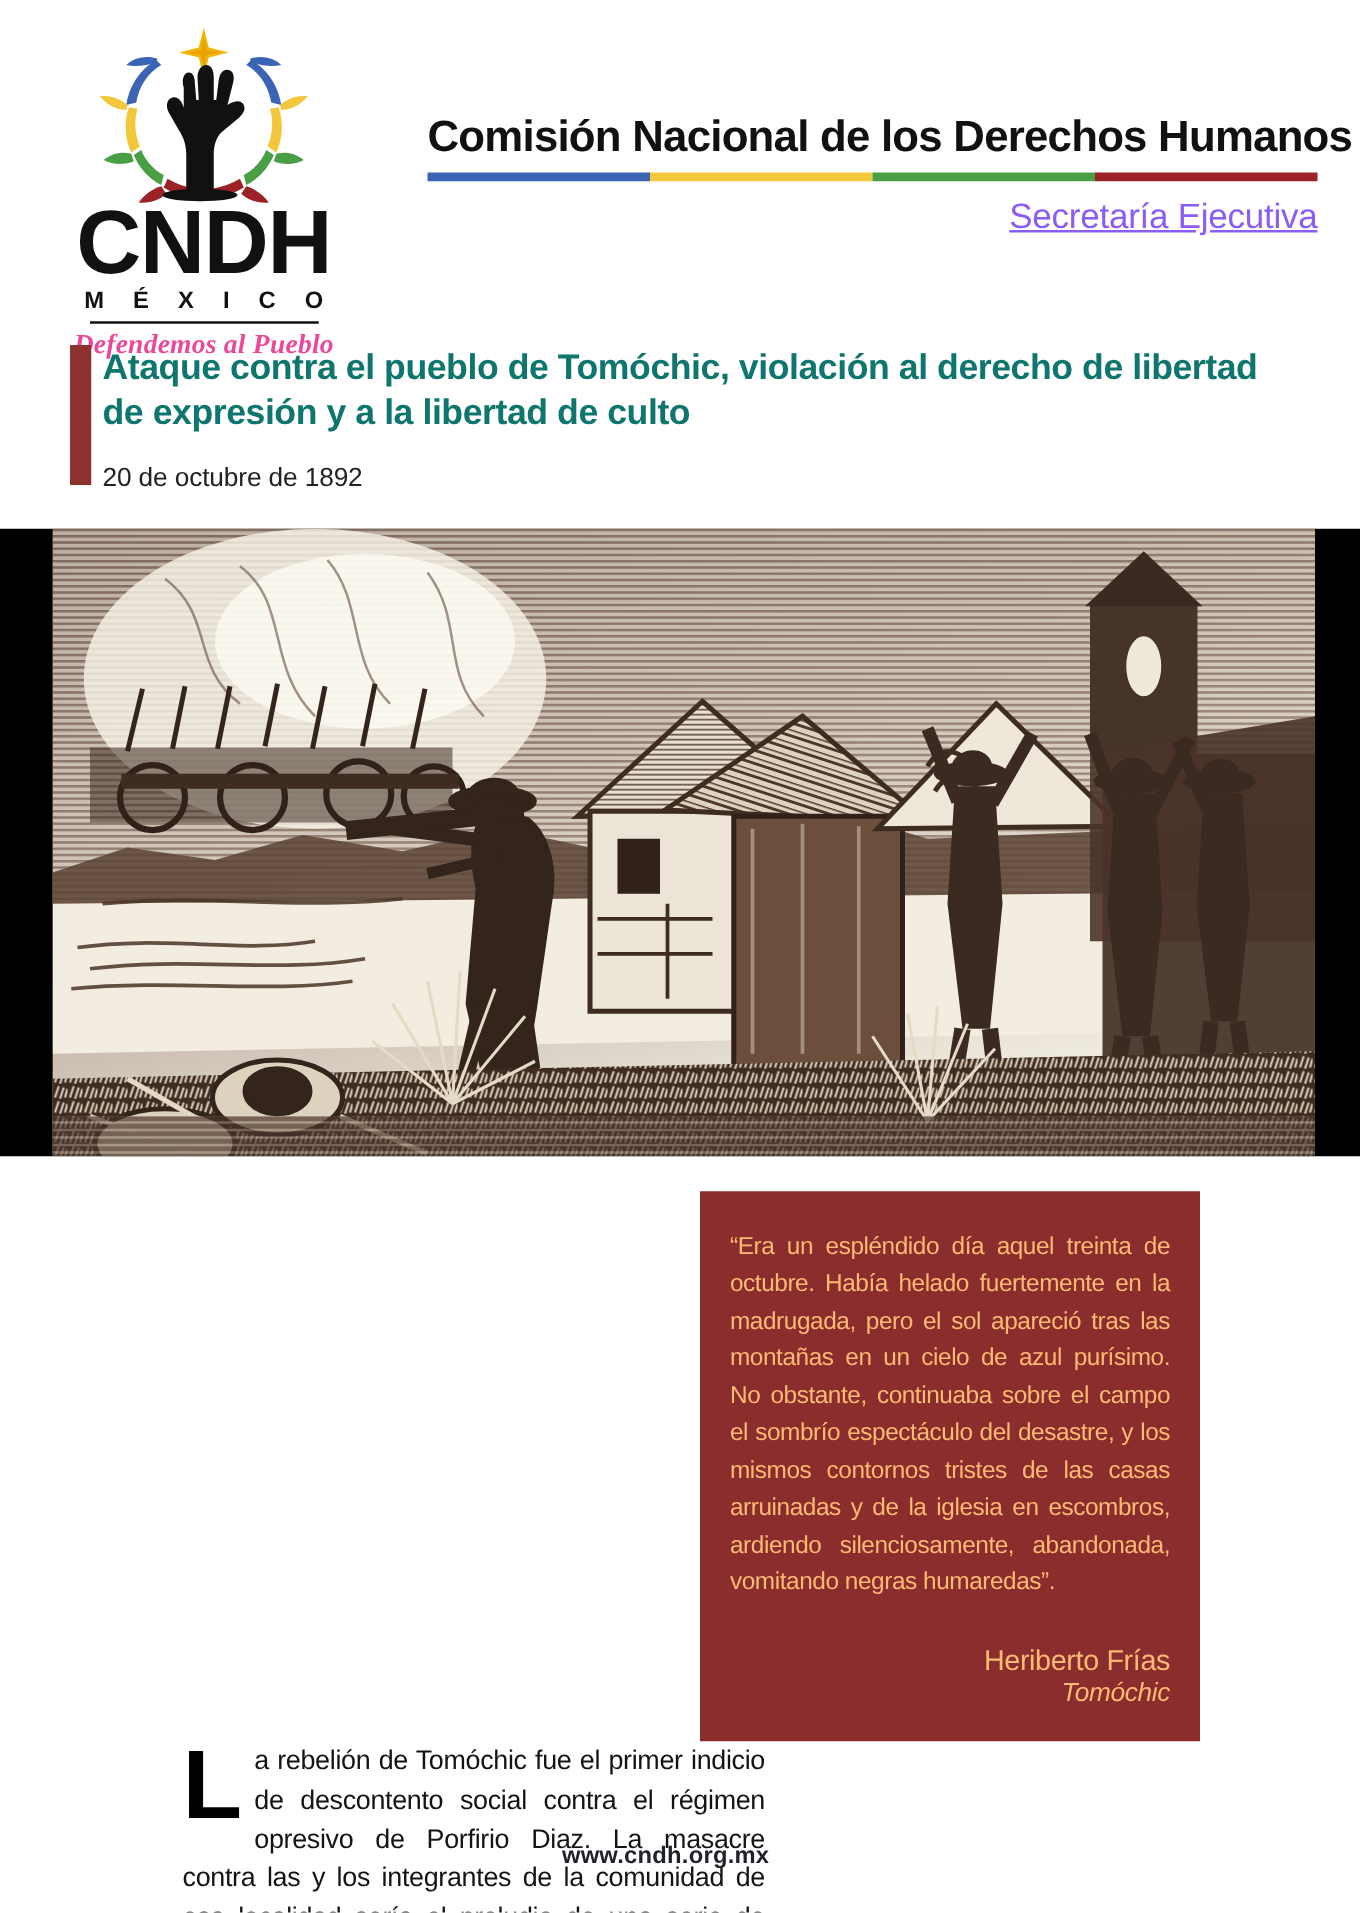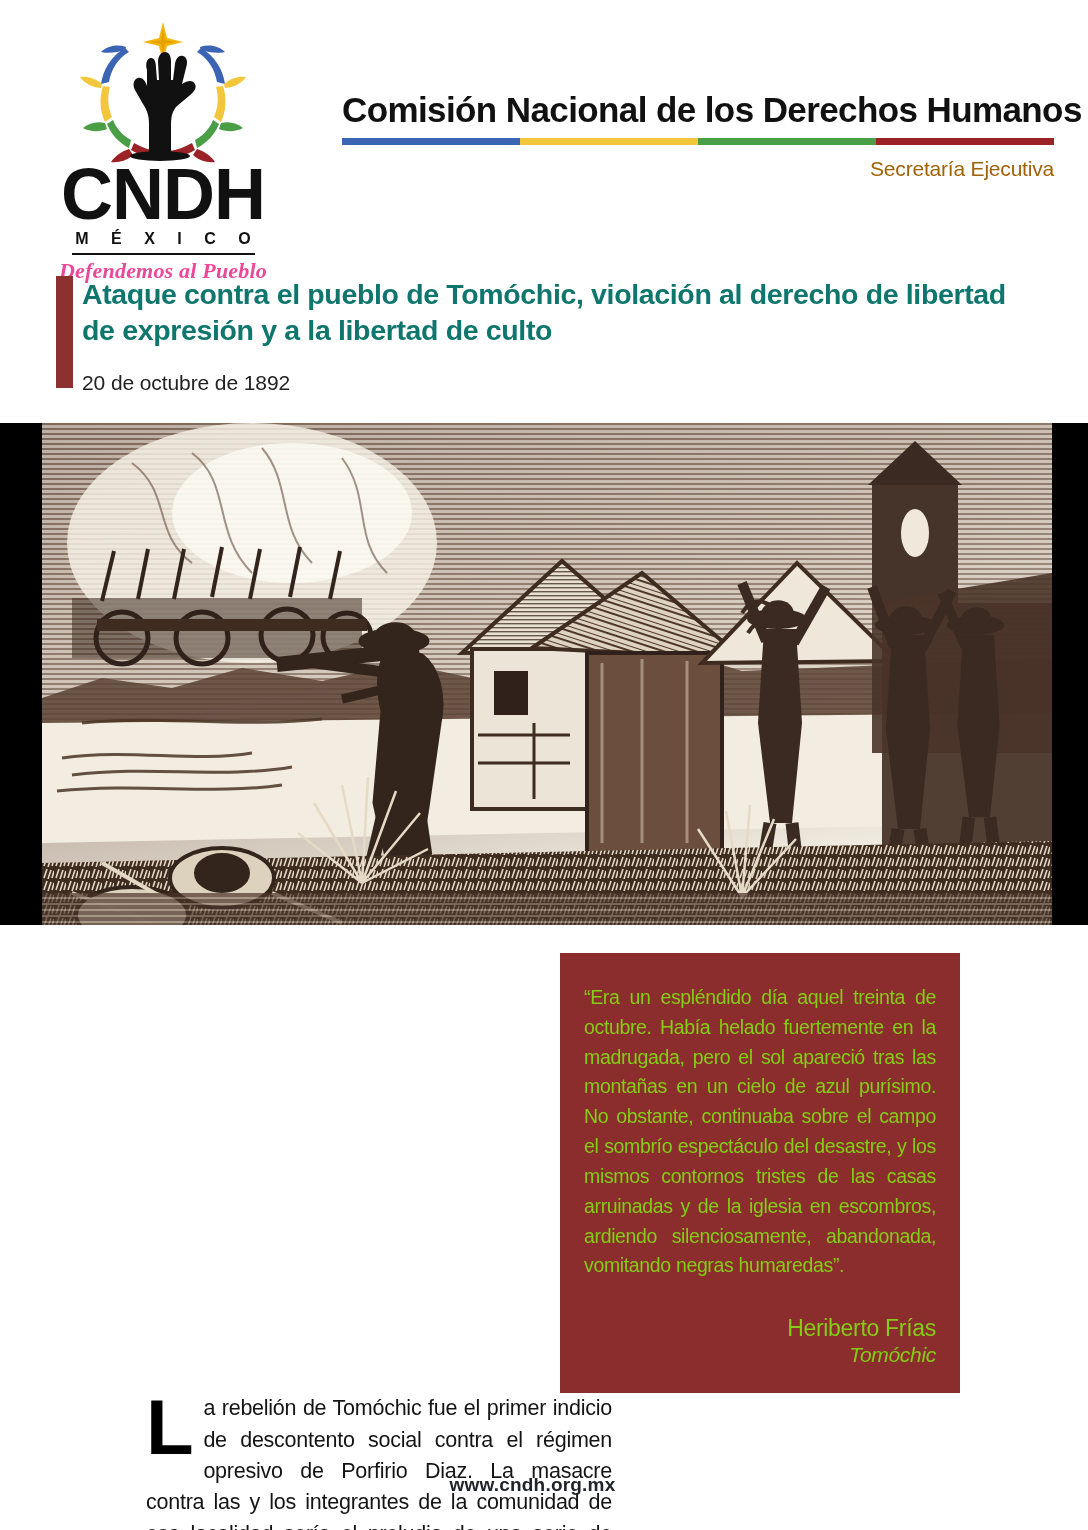--- a/index.html
+++ b/index.html
@@ -40,21 +40,21 @@
     font-weight: bold;
     font-size: 72px;
     letter-spacing: -1px;
     line-height: 0.95;
     color: #111111;
     margin-top: -4px;
   }
   .logo-mexico {
     font-family: "Liberation Sans", sans-serif;
     font-weight: bold;
-    font-size: 16px;
+    font-size: 19px;
     letter-spacing: 9px;
     color: #111111;
     padding-left: 9px;
     margin-top: 2px;
   }
   .logo-rule {
     width: 183px;
     height: 2px;
     background: #111111;
     margin: 5px auto 3px auto;
@@ -87,24 +87,25 @@
   .org-bar {
     display: flex;
     width: 100%;
     height: 7px;
     margin-top: 9px;
   }
   .org-bar span { flex: 1 1 25%; display: block; height: 100%; }
 
   .org-sub {
     font-family: "Liberation Sans", sans-serif;
-    font-size: 21px;
-    color: #a16207;
+    font-size: 28px;
+    color: #8b5cf6;
     margin-top: 12px;
     letter-spacing: -0.2px;
+    text-decoration: underline;
   }
 
   
   .title-block {
     position: relative;
     margin: 14px 0 0 0;
     padding-left: 82px;
     min-height: 122px;
   }
   .title-accent {
@@ -167,21 +168,21 @@
     box-sizing: border-box;
   }
   .col-left {
     width: 466px;
     float: left;
   }
   .quote-box {
     float: right;
     width: 400px;
     background: #8B2D2D;
-    color: #84cc16;
+    color: #fdba74;
     box-sizing: border-box;
     padding: 30px 24px 26px 24px;
     margin-top: 4px;
   }
   .quote-text {
     font-family: "Liberation Sans", sans-serif;
     font-size: 19.5px;
     line-height: 1.53;
     text-align: justify;
     letter-spacing: -0.35px;

